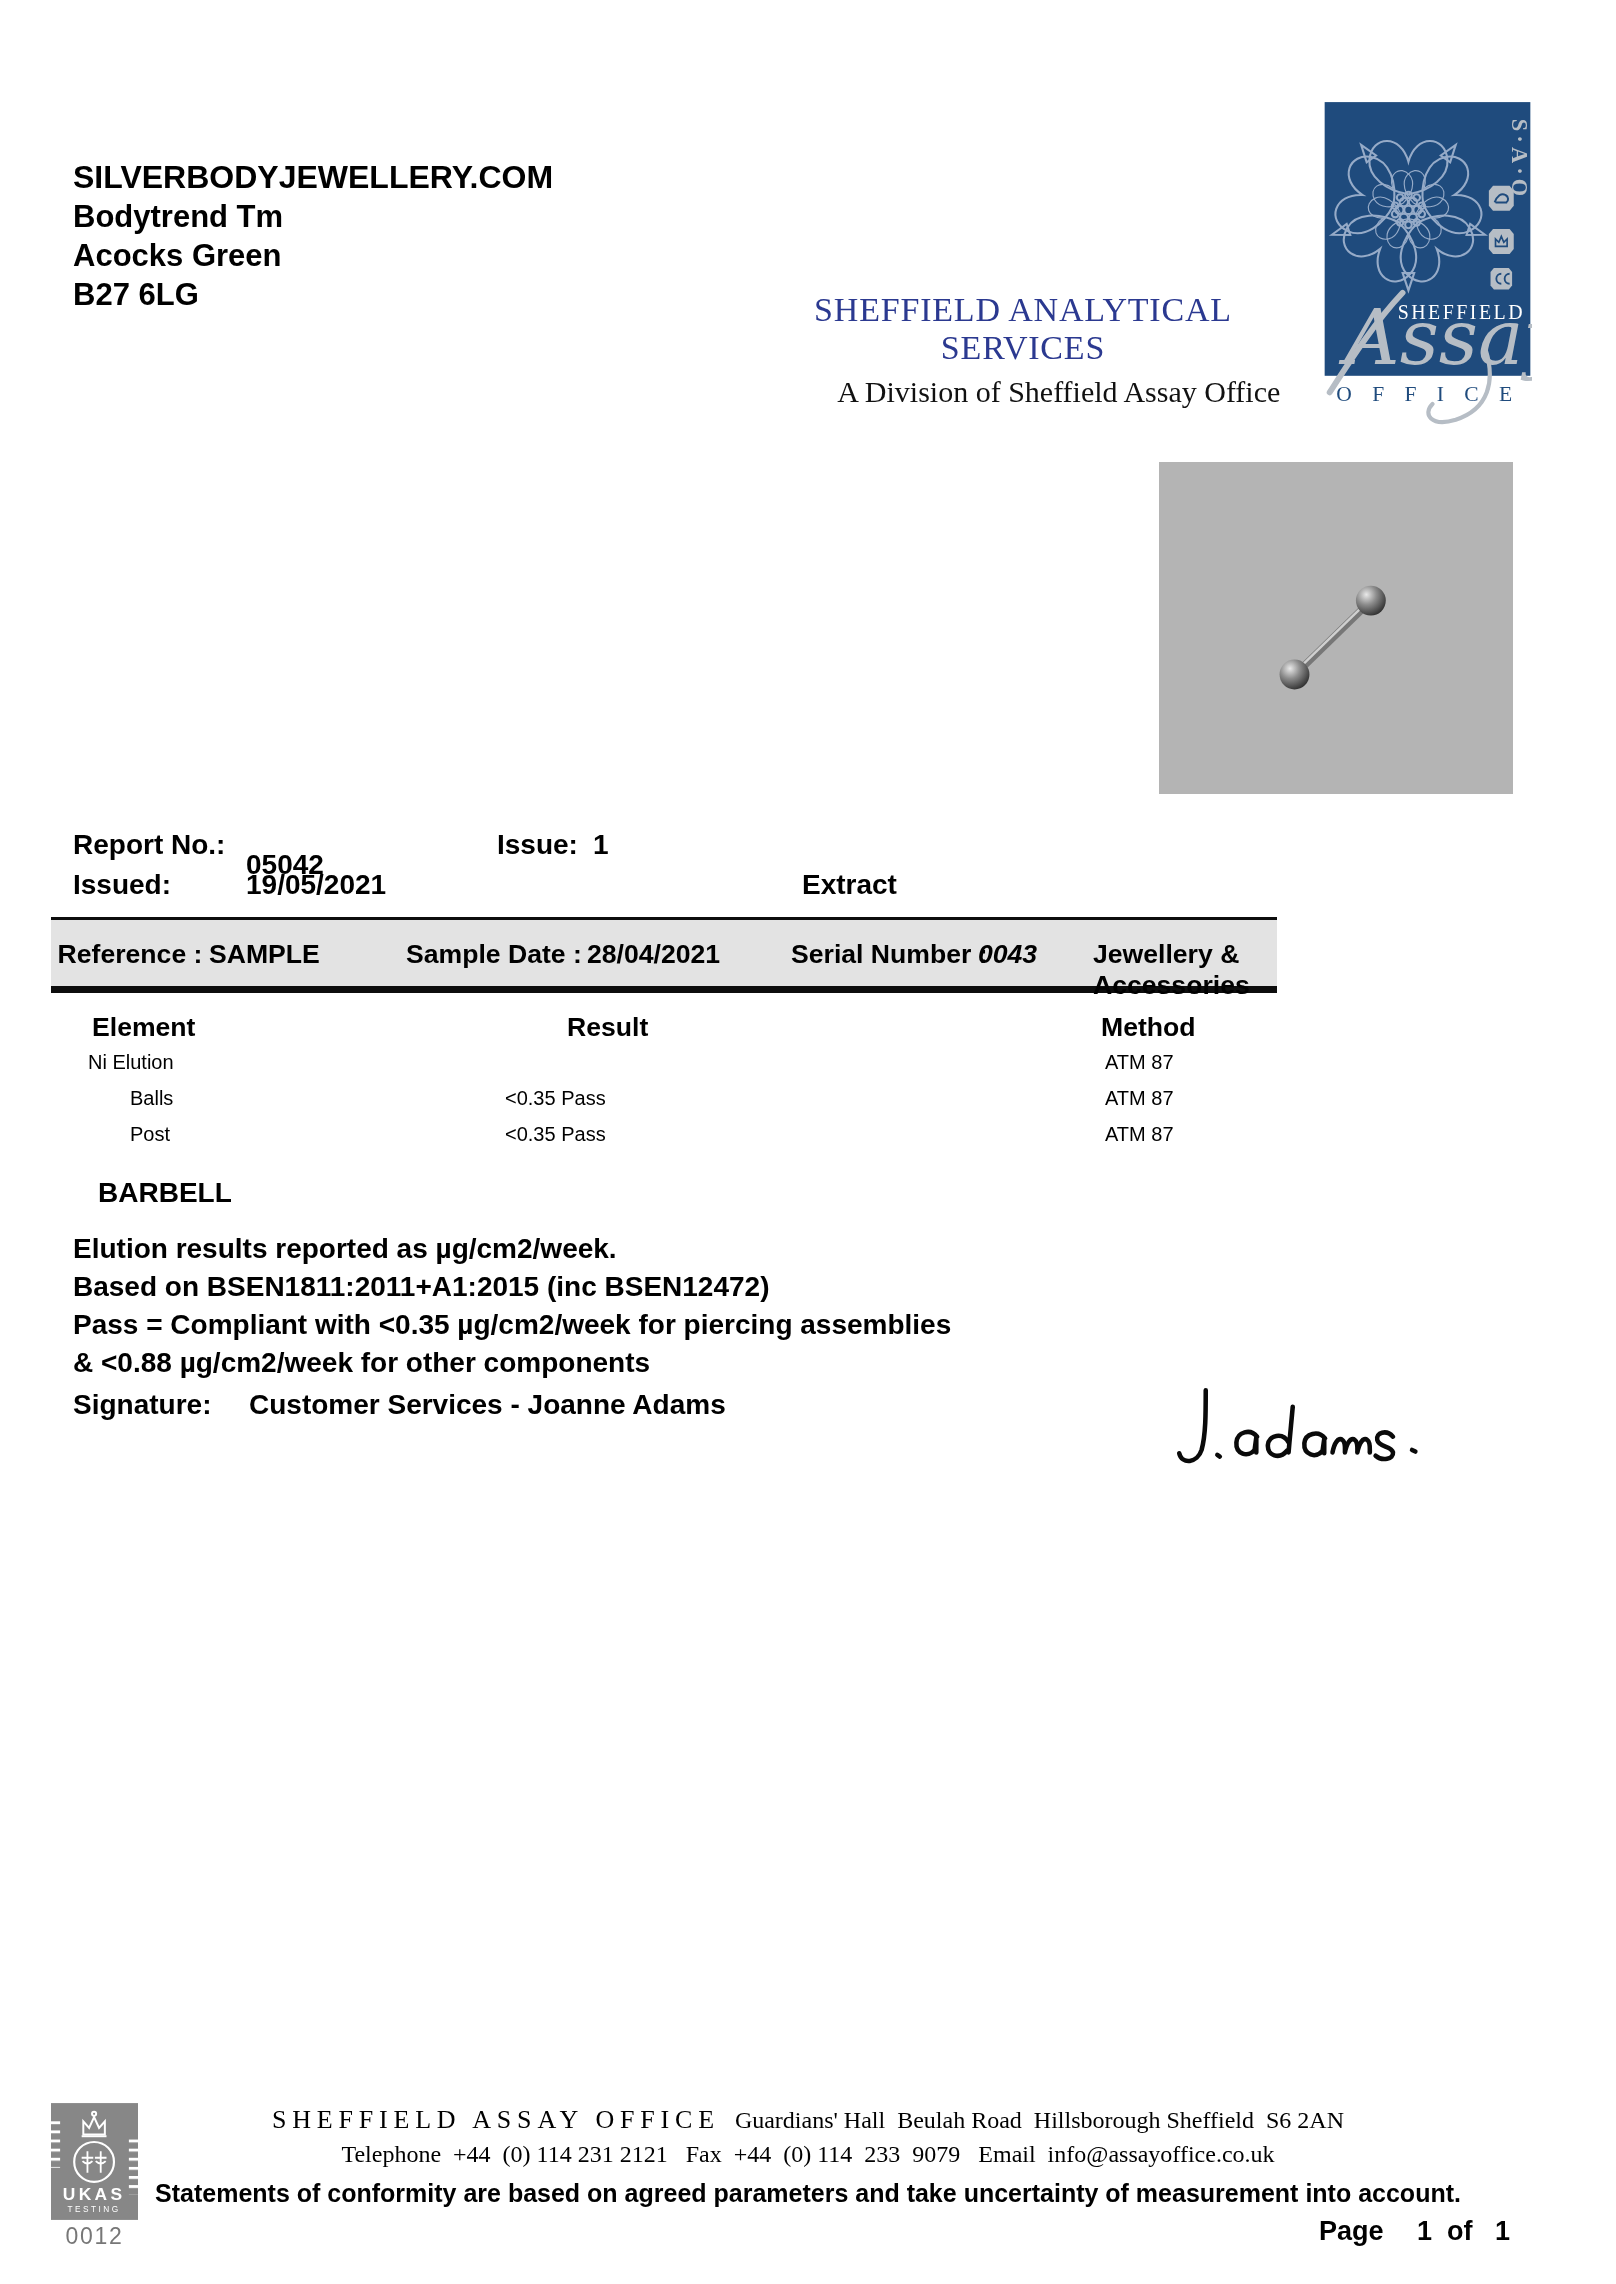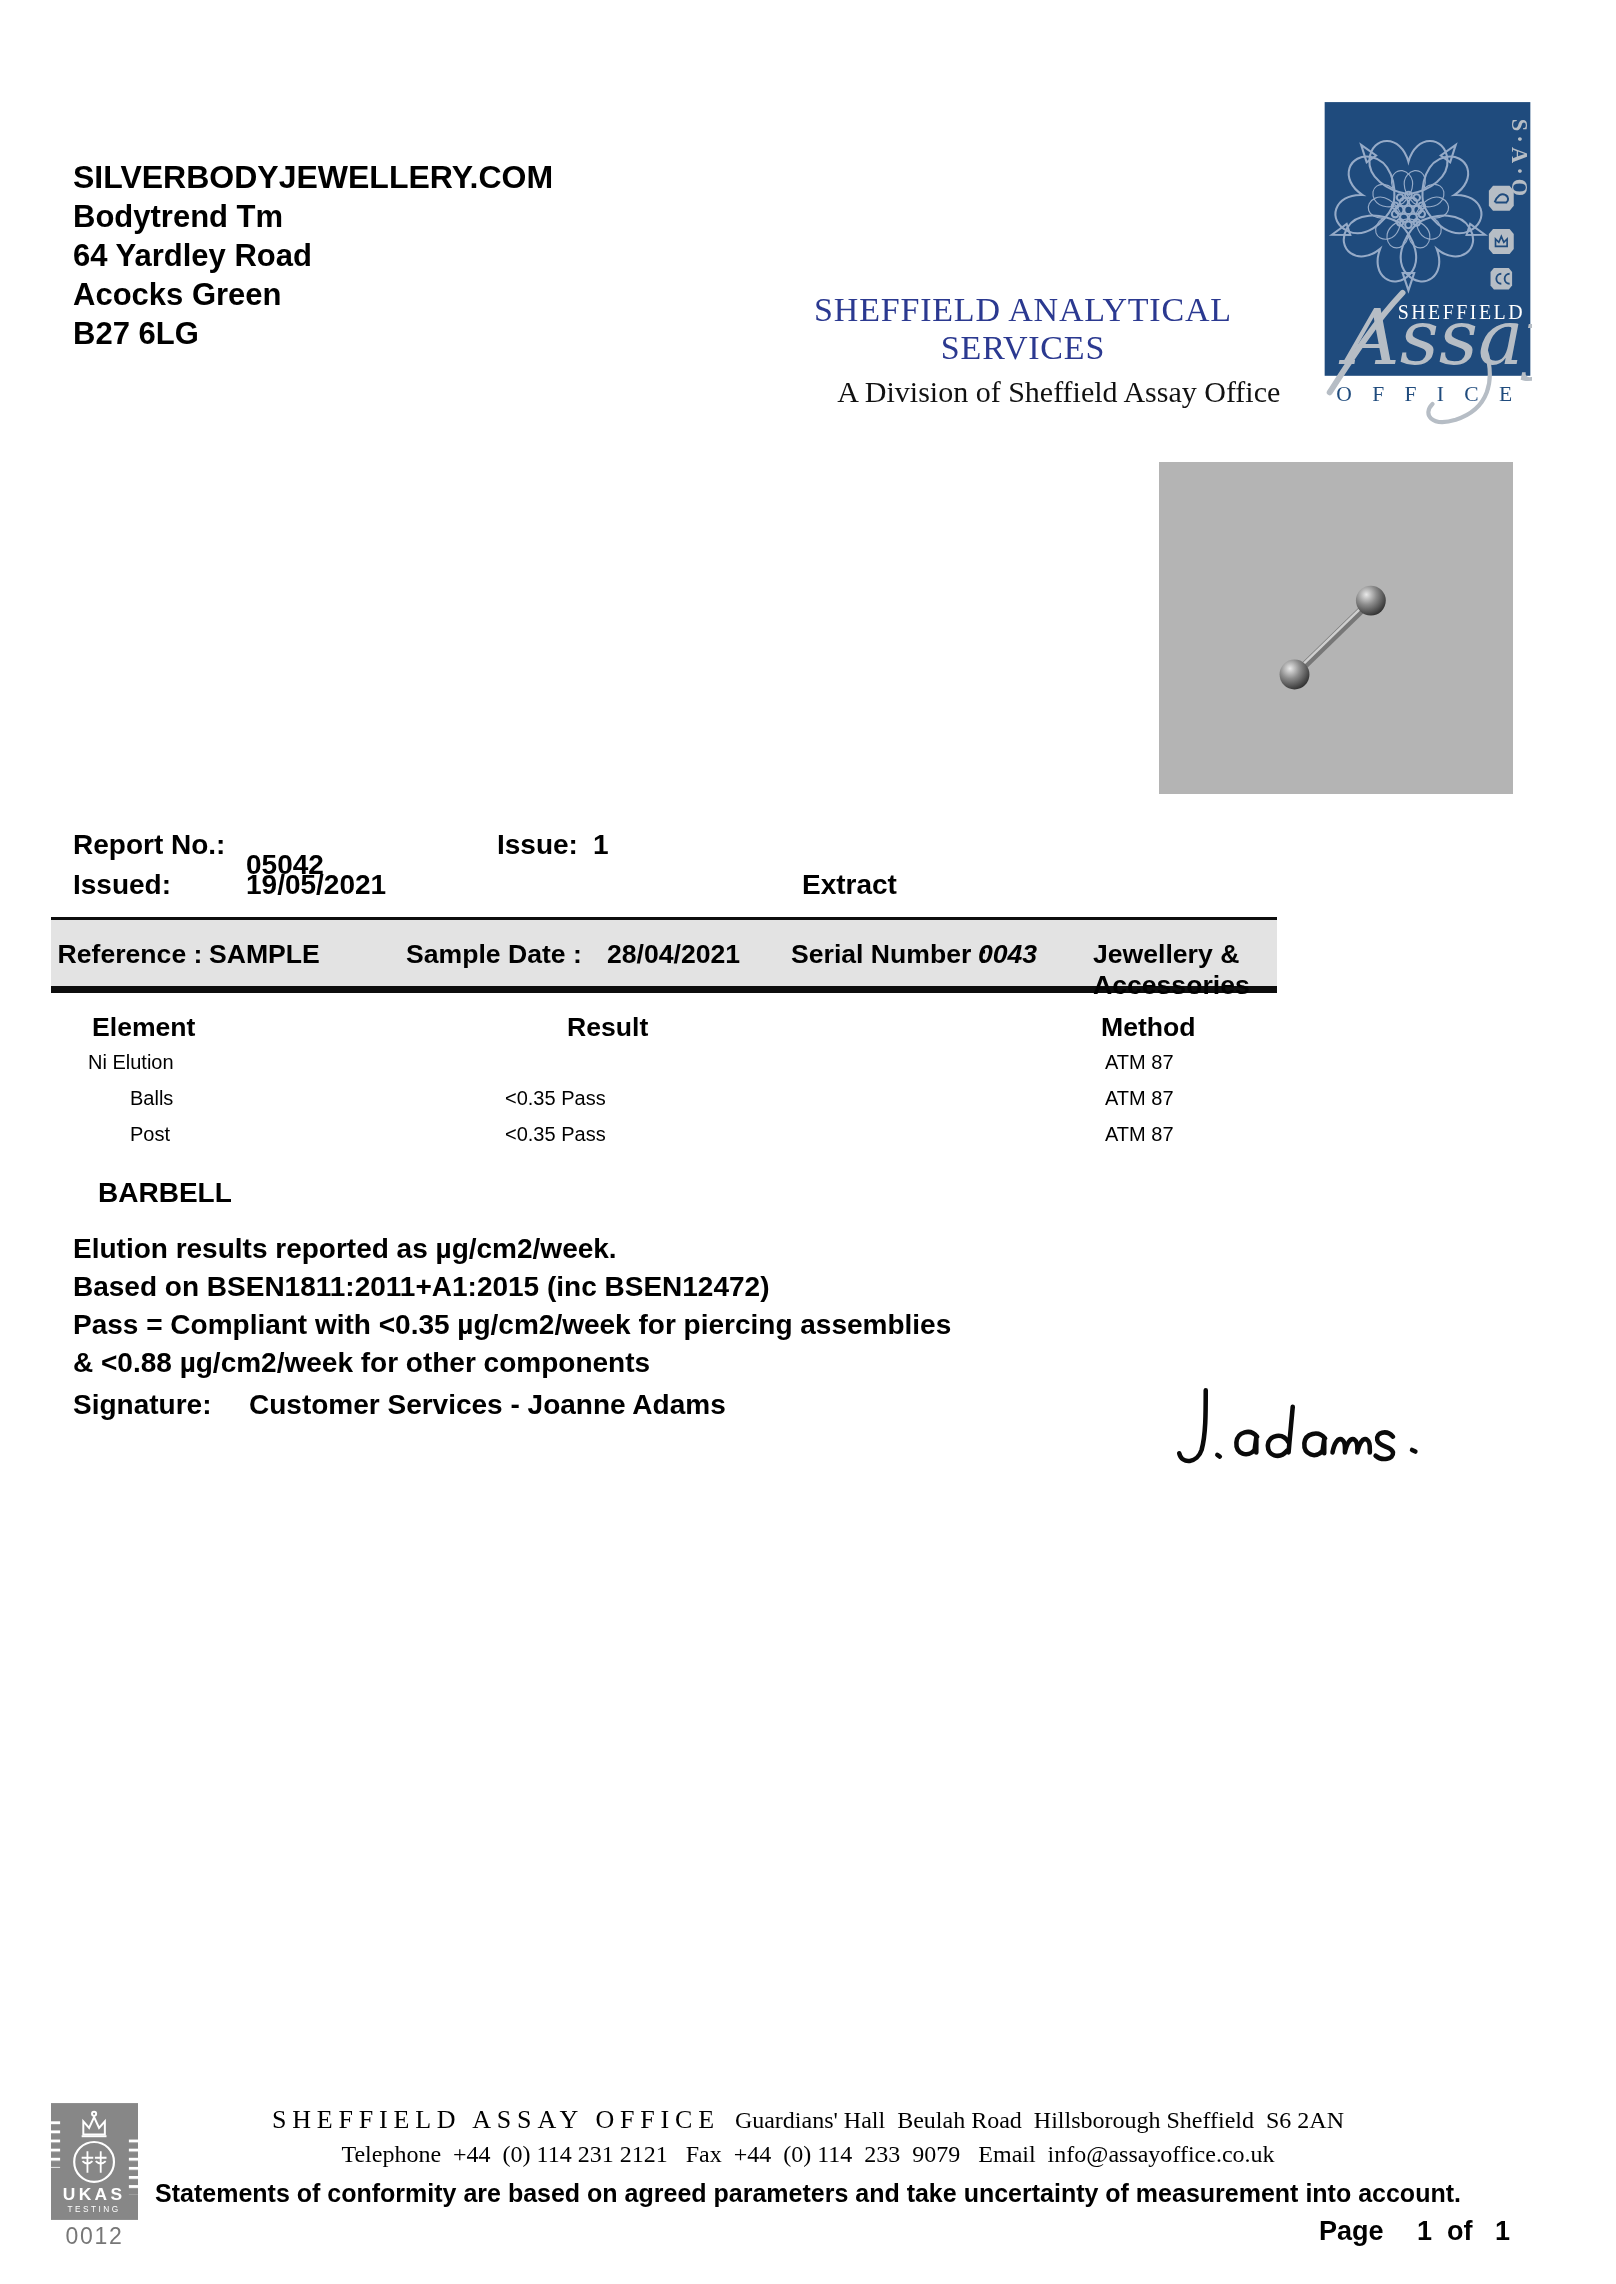--- a/index.html
+++ b/index.html
@@ -42,21 +42,20 @@
   .ukasnum{color:#777;font-size:23px;width:87px;text-align:center;letter-spacing:1.7px;}
 </style>
 </head>
 <body>
 
 <div class="page">
 
   <div class="abs addr">
     <div class="co">SILVERBODYJEWELLERY.COM</div>
     <div>Bodytrend Tm</div>
-    <div>64 Yardley Road</div>
     <div>Acocks Green</div>
     <div>B27 6LG</div>
   </div>
 
   <div class="abs hdr serif">
     <div class="t">SHEFFIELD ANALYTICAL SERVICES</div>
     <div class="s">A Division of Sheffield Assay Office</div>
   </div>
 
   <div class="abs" style="left:1323px;top:100px;">
@@ -162,21 +161,21 @@
   <span class="abs meta" style="left:497px;top:829px;">Issue:</span>
   <span class="abs meta" style="left:593px;top:829px;">1</span>
   <span class="abs meta" style="left:73px;top:869px;">Issued:</span>
   <span class="abs meta" style="left:246px;top:869px;">19/05/2021</span>
   <span class="abs meta" style="left:802px;top:869px;">Extract</span>
 
   <div class="abs bar">
     <span style="left:6.6px;">Reference :</span>
     <span style="left:158px;">SAMPLE</span>
     <span style="left:355px;">Sample Date :</span>
-    <span style="left:556px;">28/04/2021</span>
+    <span style="left:536px;">28/04/2021</span>
     <span style="left:740px;">Serial Number :</span>
     <span style="left:927px;font-style:italic;">0043</span>
     <span style="left:1042px;">Jewellery &amp; Accessories</span>
   </div>
 
   <span class="abs th" style="left:92px;top:1012px;">Element</span>
   <span class="abs th" style="left:567px;top:1012px;">Result</span>
   <span class="abs th" style="left:1101px;top:1012px;">Method</span>
 
   <span class="abs td" style="left:88px;top:1051px;">Ni Elution</span>

